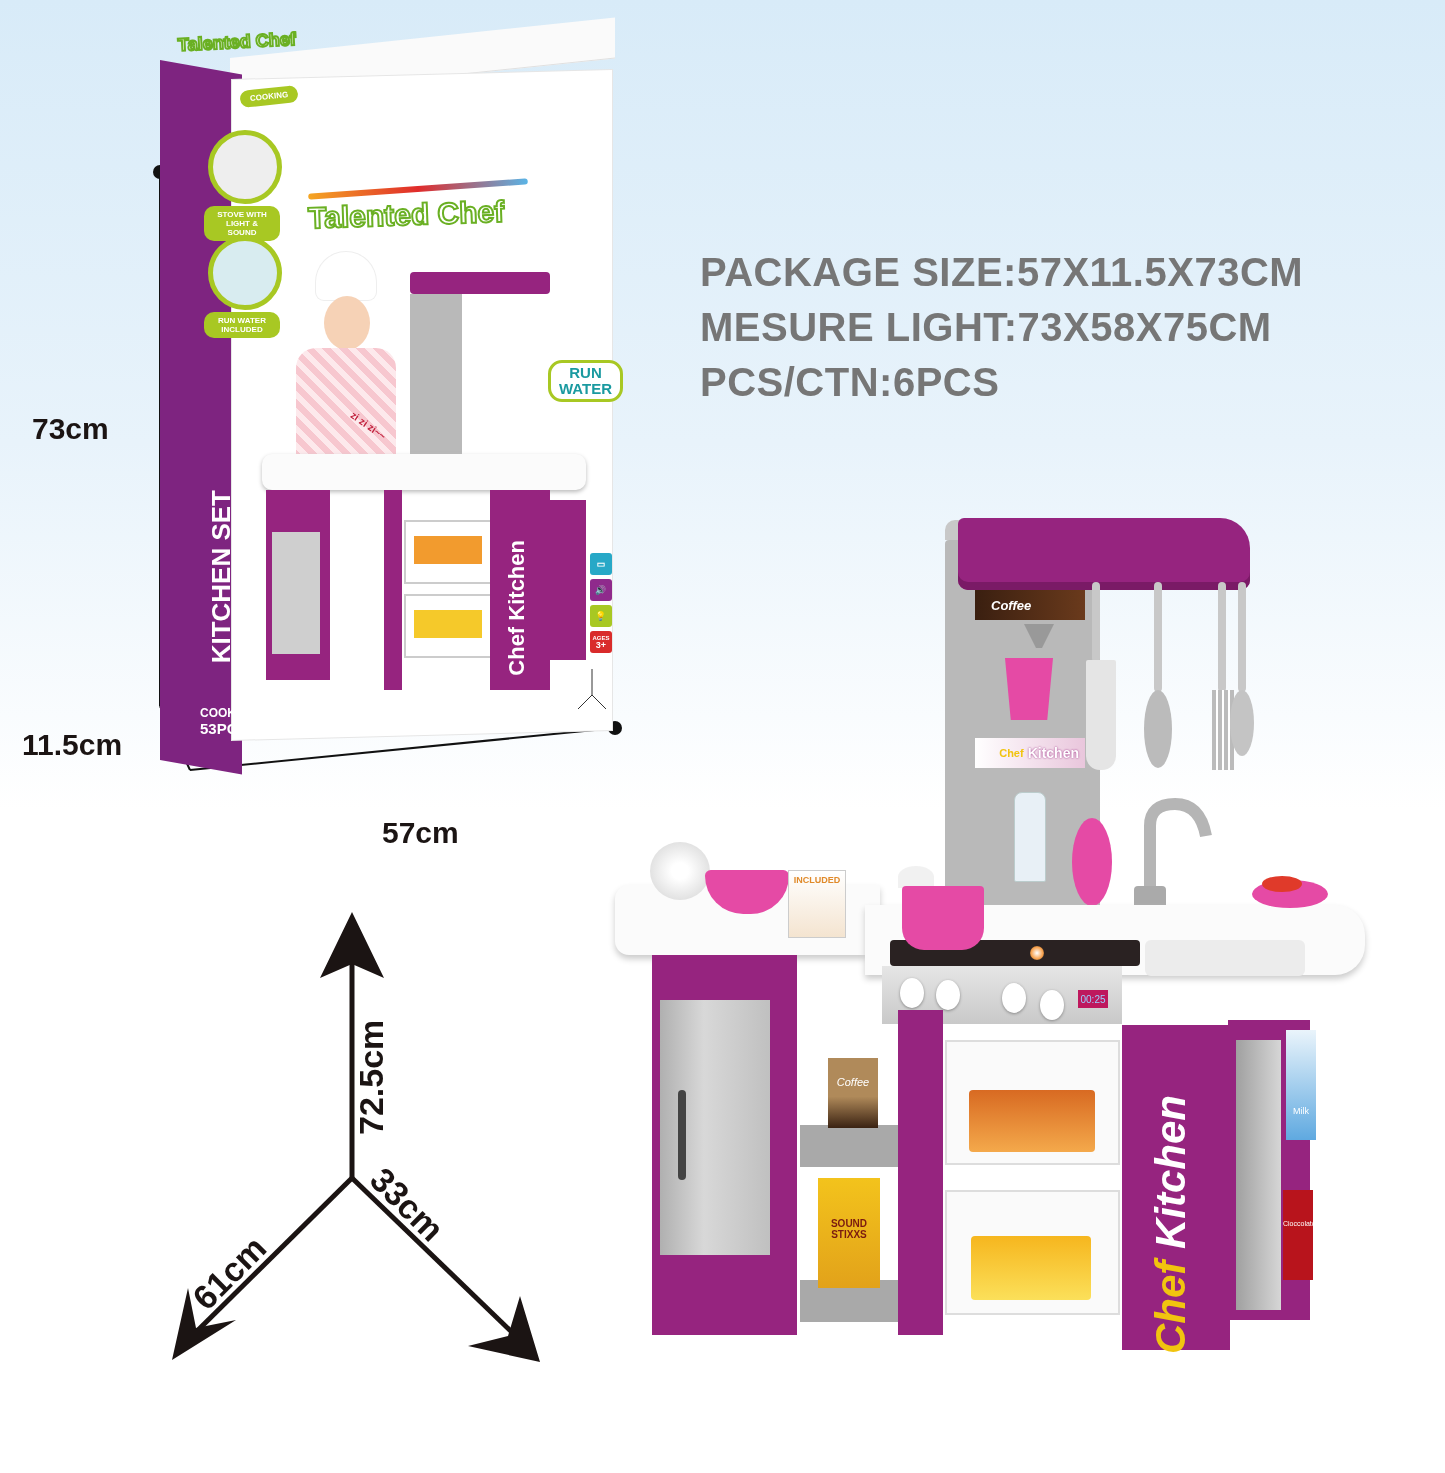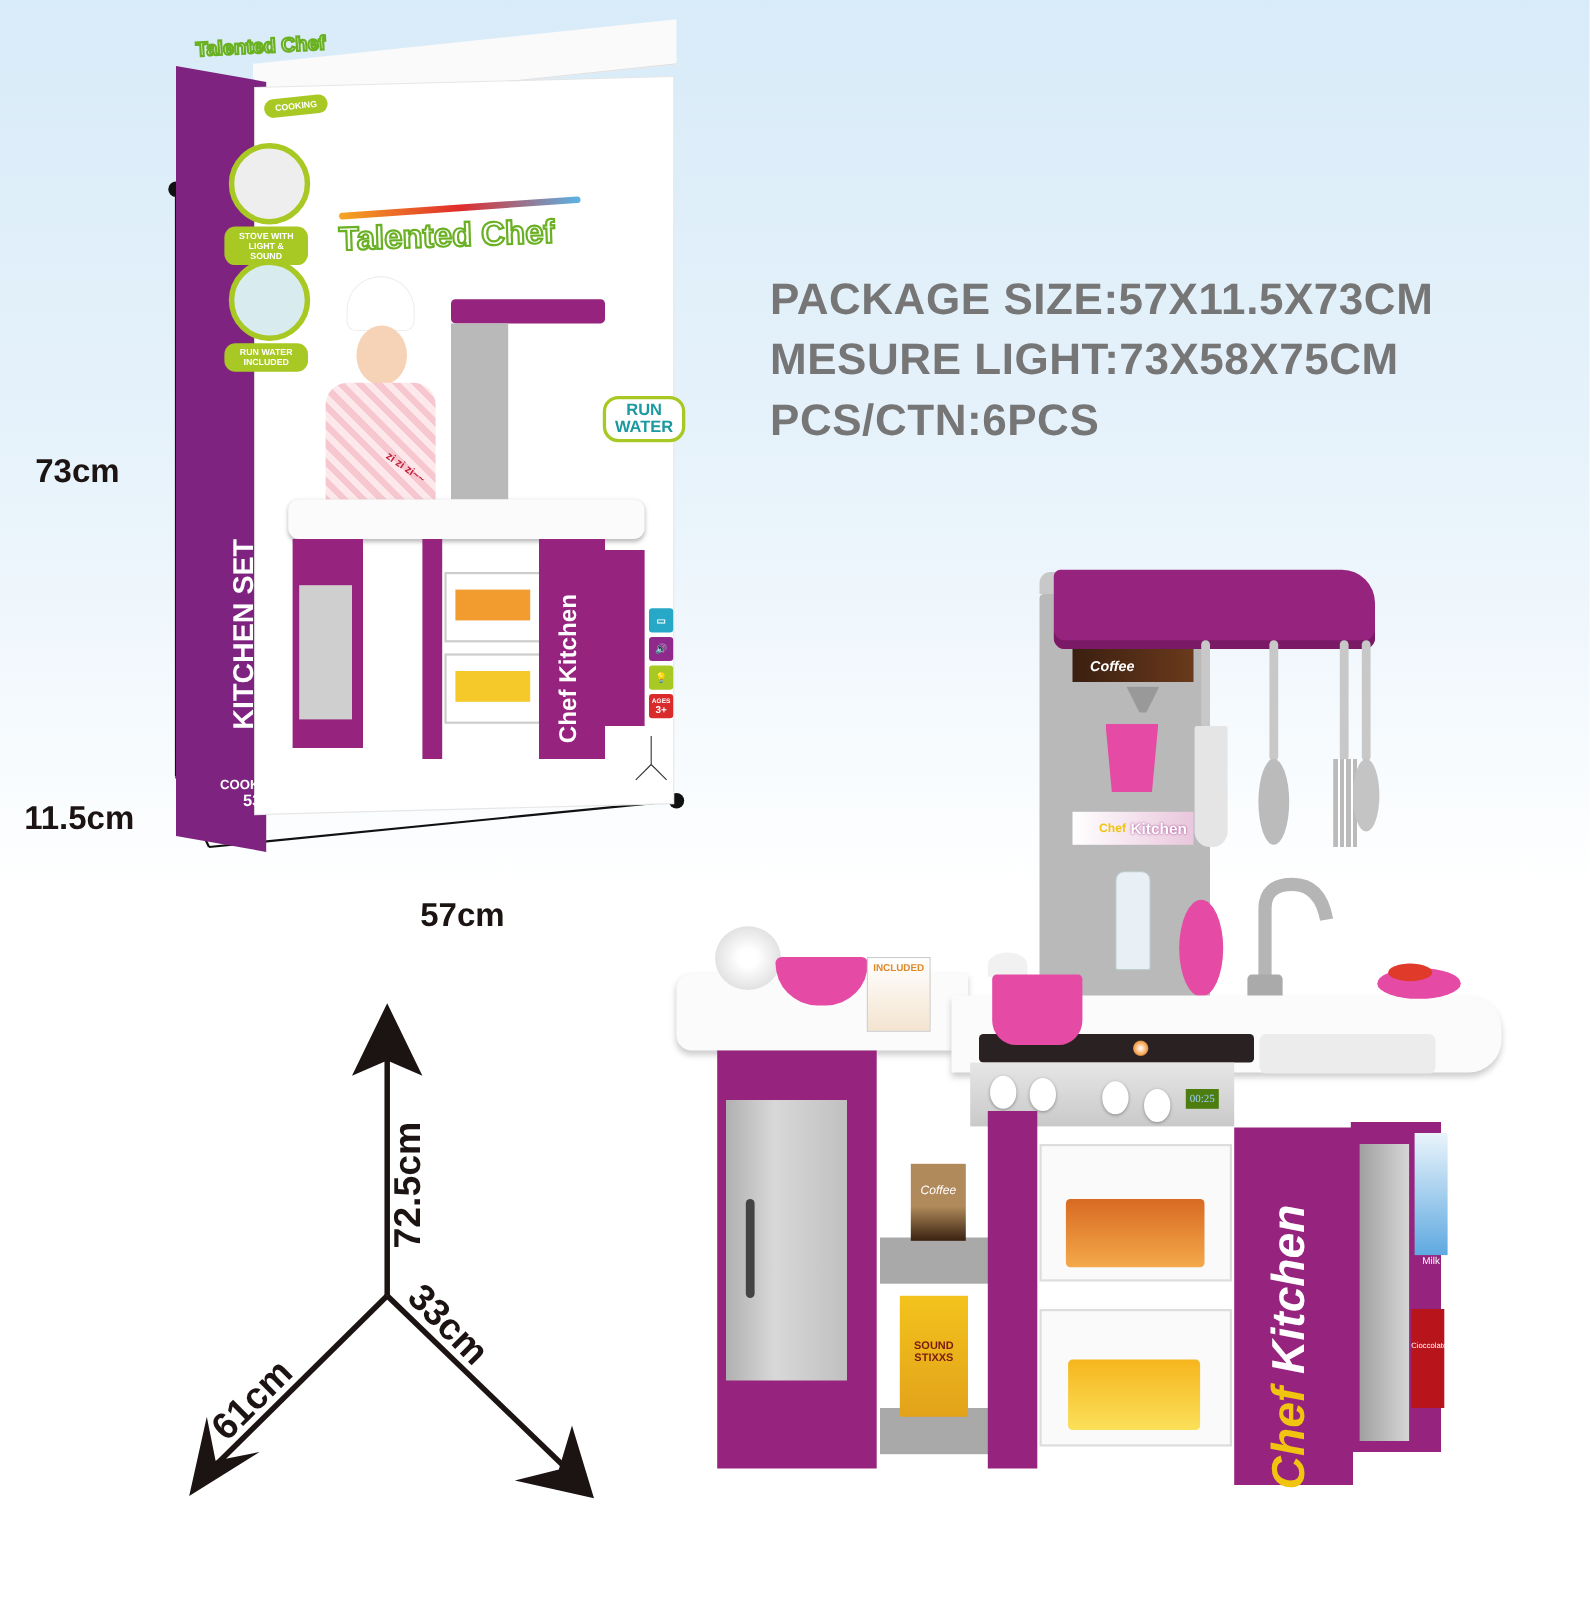--- a/index.html
+++ b/index.html
@@ -54,21 +54,21 @@
 
   <div class="abs logo" style="left:178px;top:32px;font-size:18px;transform:rotate(-3deg)">Talented Chef</div>
   <div class="abs green-pill" style="left:240px;top:88px;transform:rotate(-6deg)">COOKING</div>
   <div class="abs" style="left:208px;top:130px;width:64px;height:64px;border-radius:50%;border:5px solid #a8c823;background:#eee;"></div>
   <div class="abs green-pill" style="left:204px;top:206px;width:56px;white-space:normal">STOVE WITH LIGHT &amp; SOUND</div>
   <div class="abs" style="left:208px;top:236px;width:64px;height:64px;border-radius:50%;border:5px solid #a8c823;background:#d8ecf0;"></div>
   <div class="abs green-pill" style="left:204px;top:312px;width:56px;white-space:normal">RUN WATER INCLUDED</div>
   <div class="abs vert" style="left:206px;top:490px;color:#fff;font-weight:bold;font-size:26px;">KITCHEN SET</div>
   <div class="abs vert" style="left:240px;top:478px;color:#fff;font-size:8px;">With role playing ,kids will gain more happiness!</div>
   <div class="abs" style="left:200px;top:706px;color:#fff;font-weight:bold;font-size:12px;">COOKING</div>
-  <div class="abs" style="left:200px;top:720px;color:#fff;font-weight:bold;font-size:15px;margin-left:21px;">53PCS</div>
+  <div class="abs" style="left:200px;top:720px;color:#fff;font-weight:bold;font-size:15px;">53PCS</div>
 
   <div class="abs logo" style="left:308px;top:198px;transform:rotate(-2deg)">Talented Chef</div>
   <div class="abs" style="left:308px;top:186px;width:220px;height:6px;background:linear-gradient(90deg,#f5a623,#e02b2b,#5ab4e6);border-radius:3px;transform:rotate(-4deg)"></div>
 
   <div class="abs" style="left:316px;top:252px;width:60px;height:48px;background:#fff;border-radius:30px 30px 8px 8px;box-shadow:0 0 0 1px #eee"></div>
   <div class="abs" style="left:324px;top:296px;width:46px;height:54px;background:#f6d2b6;border-radius:50%"></div>
   <div class="abs" style="left:296px;top:348px;width:100px;height:110px;background:repeating-linear-gradient(45deg,#f7c7cf 0 6px,#fde9ec 6px 12px);border-radius:20px 20px 0 0"></div>
   <div class="abs" style="left:348px;top:420px;color:#c0203c;font-weight:bold;font-size:10px;transform:rotate(35deg)">zi zi zi~~</div>
 
   <div class="abs purple" style="left:410px;top:272px;width:140px;height:22px;border-radius:4px"></div>
@@ -159,21 +159,21 @@
   <div class="abs" style="left:898px;top:866px;width:36px;height:22px;background:#eee;border-radius:50% 50% 0 0;opacity:.8"></div>
   <div class="abs" style="left:902px;top:886px;width:82px;height:64px;background:#e54aa5;border-radius:4px 4px 22px 22px"></div>
   <div class="abs" style="left:1252px;top:880px;width:76px;height:28px;background:#e54aa5;border-radius:50%"></div>
   <div class="abs" style="left:1262px;top:876px;width:40px;height:16px;background:#e03a2a;border-radius:50%"></div>
 
   <div class="abs" style="left:882px;top:966px;width:240px;height:58px;background:linear-gradient(#e6e6e6,#c9c9c9)"></div>
   <div class="knob" style="left:900px;top:978px"></div>
   <div class="knob" style="left:936px;top:980px"></div>
   <div class="knob" style="left:1002px;top:983px"></div>
   <div class="knob" style="left:1040px;top:990px"></div>
-  <div class="abs" style="left:1078px;top:990px;width:30px;height:18px;background:#4d7c0f;color:#9ad0ff;font-family:Liberation Serif, serif;font-size:10px;display:flex;align-items:center;justify-content:center">00:25</div>
+  <div class="abs" style="left:1078px;top:990px;width:30px;height:18px;background:#be185d;color:#9ad0ff;font-family:Liberation Sans, sans-serif;font-size:10px;display:flex;align-items:center;justify-content:center">00:25</div>
 
   <div class="abs purple" style="left:652px;top:955px;width:145px;height:380px"></div>
   <div class="abs" style="left:660px;top:1000px;width:110px;height:255px;background:linear-gradient(90deg,#b0b0b0,#d8d8d8 40%,#c0c0c0);">
     <div style="position:absolute;left:18px;top:90px;width:8px;height:90px;background:#444;border-radius:4px"></div>
   </div>
   <div class="abs" style="left:800px;top:1125px;width:100px;height:42px;background:#a9a9a9"></div>
   <div class="abs" style="left:800px;top:1280px;width:100px;height:42px;background:#a9a9a9"></div>
   <div class="abs" style="left:828px;top:1058px;width:50px;height:70px;background:linear-gradient(#b08a5a 55%,#3a2212);color:#fff;font-size:11px;font-style:italic;text-align:center;padding-top:18px;box-sizing:border-box">Coffee</div>
   <div class="abs" style="left:818px;top:1178px;width:62px;height:110px;background:linear-gradient(#f3c31c,#e2a21a);color:#7a1a10;font-size:10px;font-weight:bold;text-align:center;padding-top:40px;box-sizing:border-box">SOUND STIXXS</div>
   <div class="abs purple" style="left:898px;top:1010px;width:45px;height:325px"></div>
@@ -183,15 +183,15 @@
   <div class="abs" style="left:945px;top:1190px;width:175px;height:125px;background:#fafafa;border:2px solid #ddd;box-sizing:border-box">
     <div style="position:absolute;left:24px;top:44px;width:120px;height:64px;background:linear-gradient(#f6b61e,#fbe05a);border-radius:4px"></div>
   </div>
   <div class="abs purple" style="left:1122px;top:1025px;width:108px;height:325px"></div>
   <div class="abs vert" style="left:1150px;top:1095px;font-weight:bold;font-style:italic;font-size:42px;line-height:1">
     <span style="color:#f1c40f">Chef</span>
     <span style="color:#fff">Kitchen</span>
   </div>
   <div class="abs purple" style="left:1228px;top:1020px;width:82px;height:300px"></div>
   <div class="abs" style="left:1236px;top:1040px;width:45px;height:270px;background:linear-gradient(90deg,#a0a0a0,#d6d6d6)"></div>
-  <div class="abs" style="left:1286px;top:1030px;width:30px;height:110px;background:linear-gradient(#eaf4fb,#5fa9e0);color:#fff;font-size:9px;text-align:center;padding-top:111px;box-sizing:border-box">Milk</div>
+  <div class="abs" style="left:1286px;top:1030px;width:30px;height:110px;background:linear-gradient(#eaf4fb,#5fa9e0);color:#fff;font-size:9px;text-align:center;padding-top:76px;box-sizing:border-box">Milk</div>
   <div class="abs" style="left:1283px;top:1190px;width:30px;height:90px;background:#b8141c;color:#fff;font-size:7px;text-align:center;padding-top:30px;box-sizing:border-box">Cioccolato</div>
 </div>
 
 </body></html>

